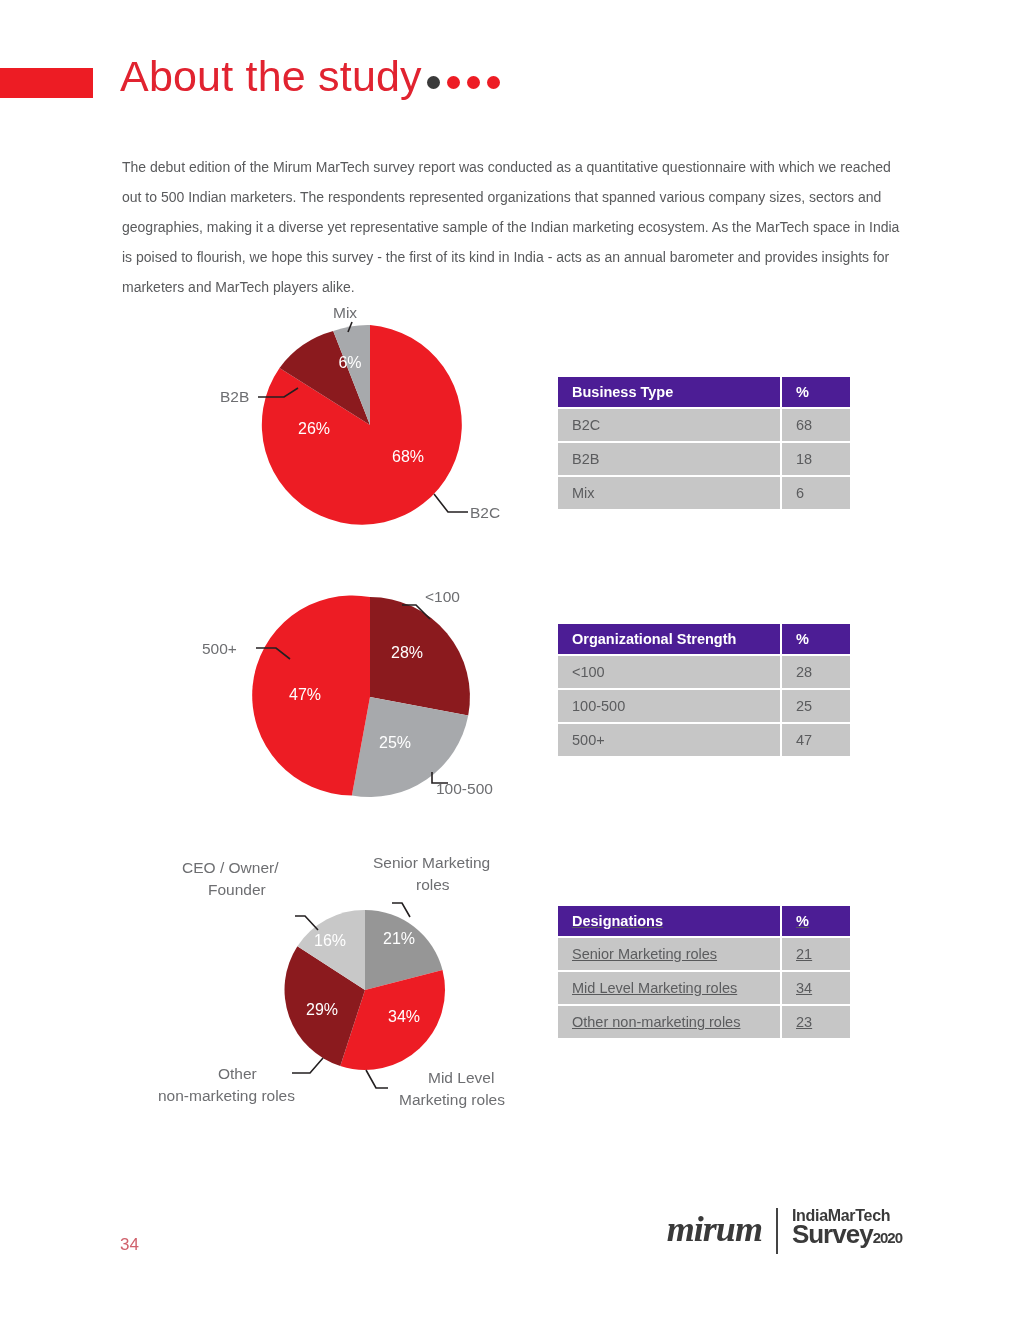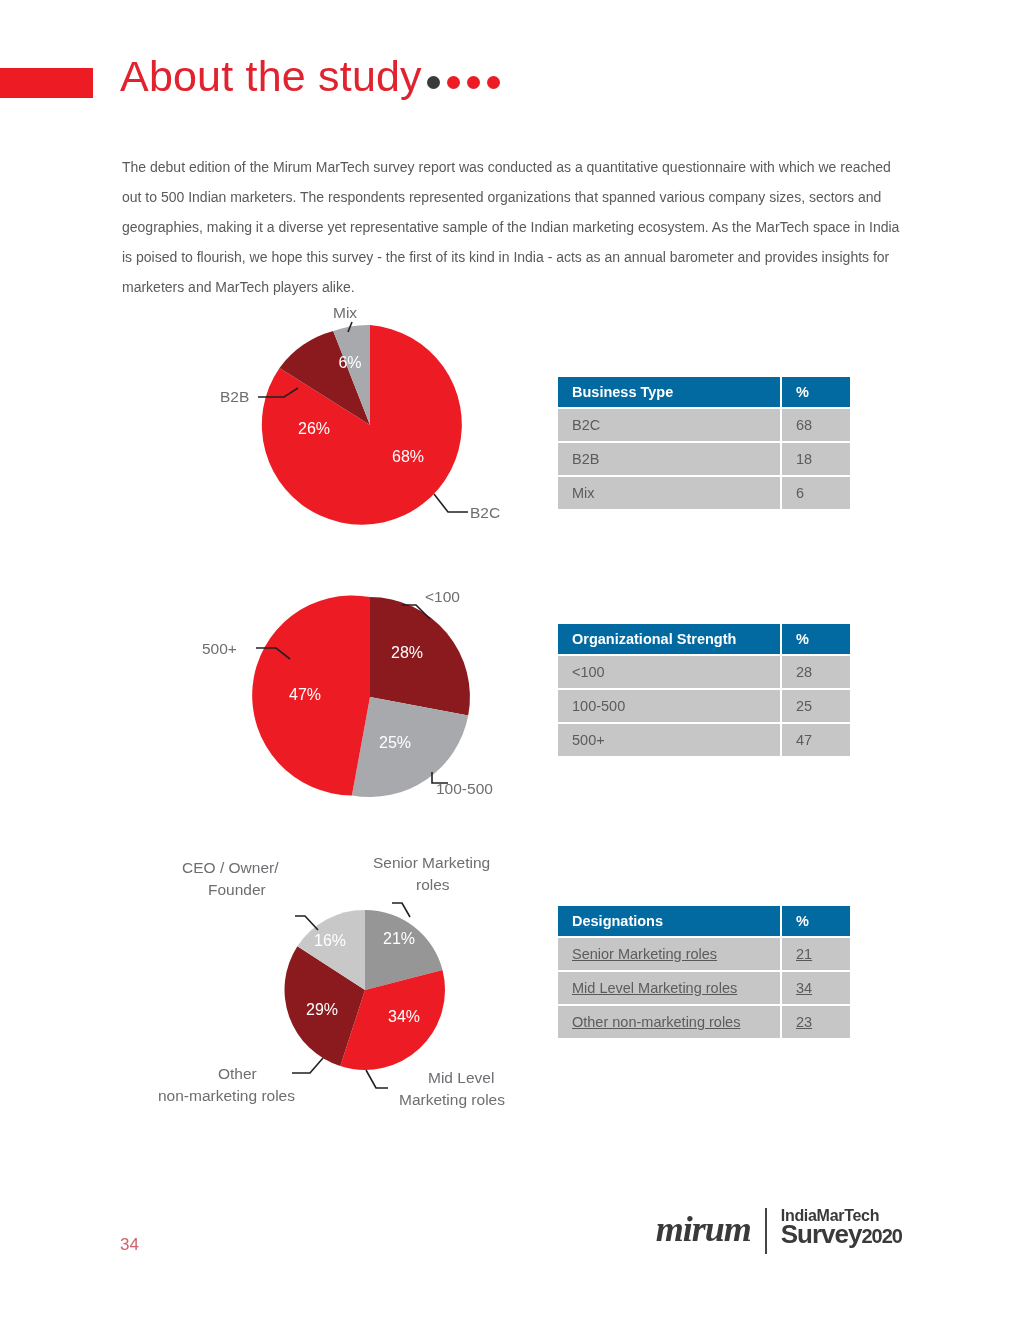--- a/index.html
+++ b/index.html
@@ -60,21 +60,21 @@
     width:292px;
   }
   .data-table th, .data-table td {
     text-align:left;
     font-weight:400;
     vertical-align:middle;
     height:34px;
     padding:0 14px;
   }
   .data-table thead th {
-    background:#0369a1;
+    background:#4c1d95;
     color:#ffffff;
     font-weight:bold;
     font-size:14.5px;
     height:32px;
   }
   .data-table thead th.pct { text-align:left; }
   .data-table tbody td {
     background:#C6C6C6;
     color:#5b5c5e;
     font-size:14.5px;
@@ -100,21 +100,21 @@
     font-style:italic;
     font-weight:bold;
     font-size:36px;
     letter-spacing:-1px;
     color:#3a3a3a;
   }
   .logo-divider { width:2px; height:46px; background:#444; }
   .imt-logo { line-height:1; }
   .imt-line1 { font-size:16px; font-weight:bold; color:#3a3a3a; letter-spacing:-0.3px; }
   .imt-line2 { font-size:26px; font-weight:bold; color:#3a3a3a; letter-spacing:-1px; margin-top:-3px; }
-  .imt-line2 .yr { font-size:20px; }
+  .imt-line2 .yr { font-size:15px; }
 </style>
 </head>
 <body>
 
 <div class="header-bar"></div>
 
 <div class="page-title">About the study</div>
 
 <div class="title-dots">
   <span class="dot" style="background:#3A3A3A"></span>

